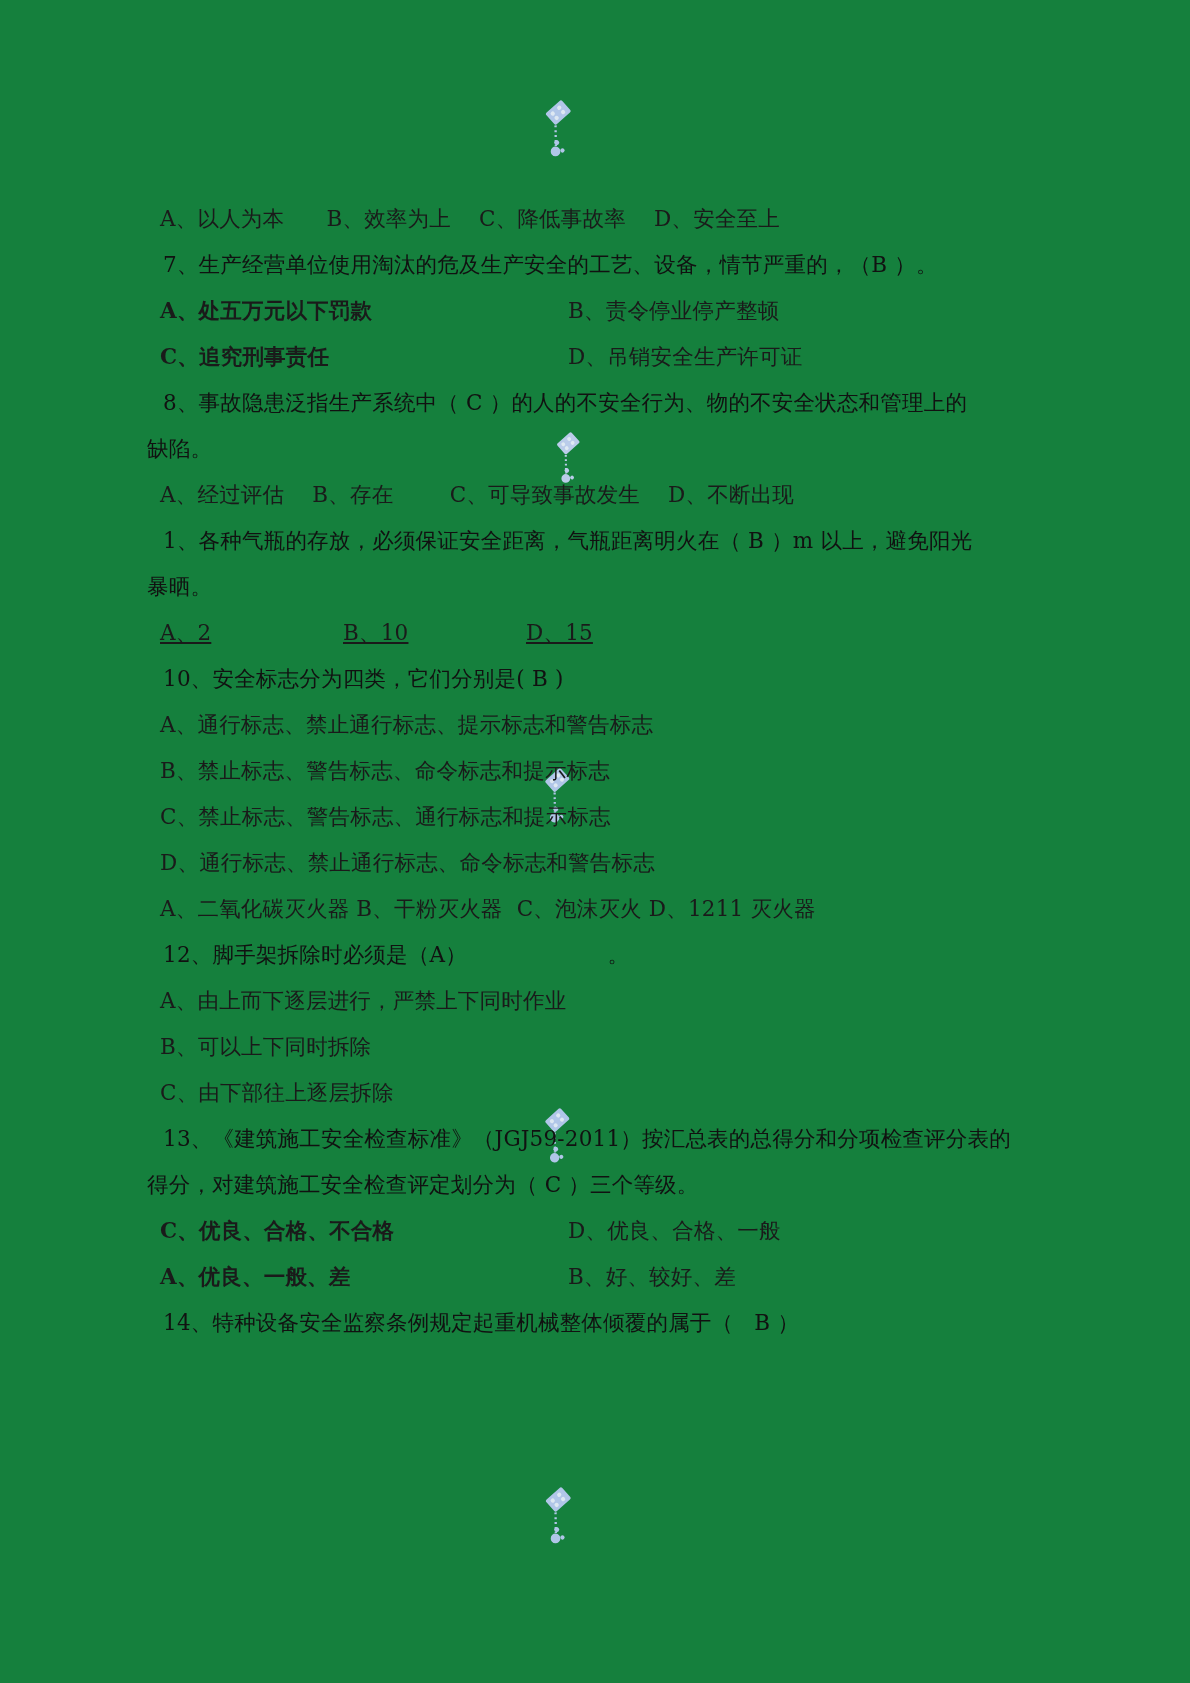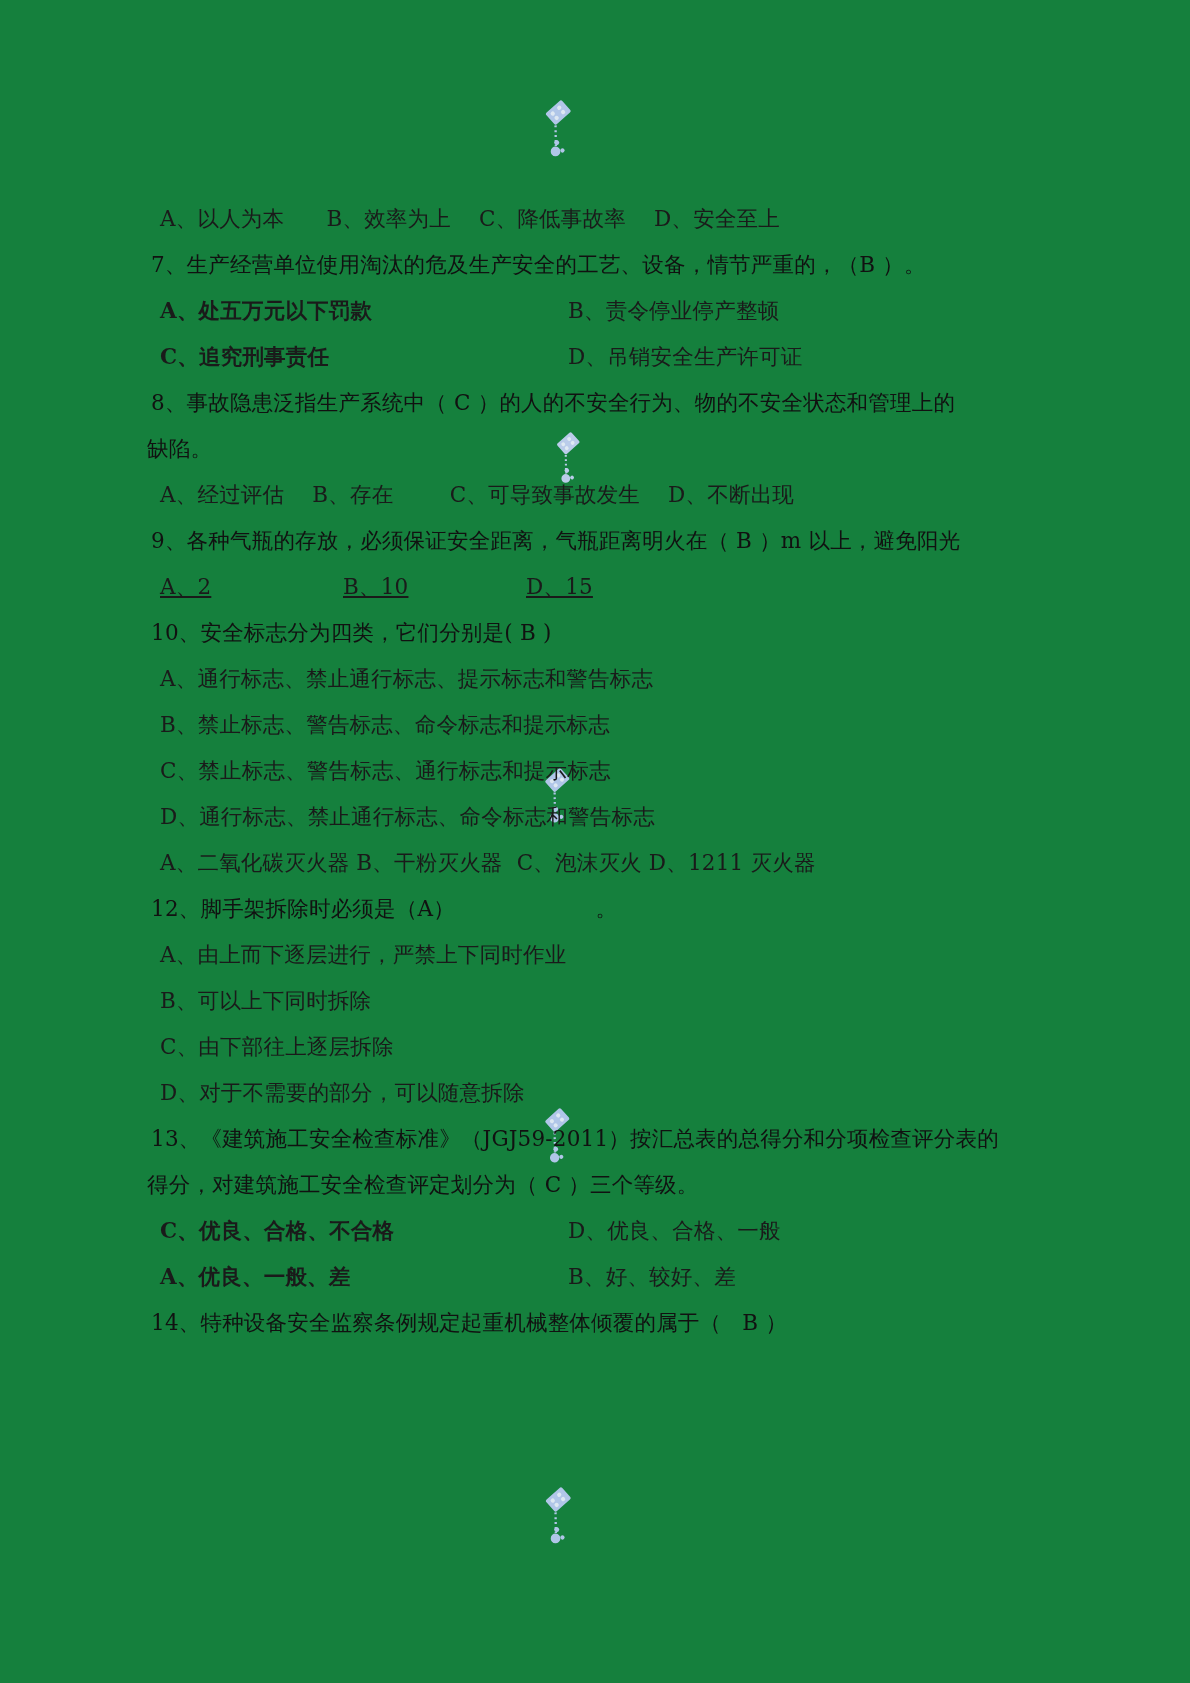--- a/index.html
+++ b/index.html
@@ -25,21 +25,21 @@
     left: 147px;
     top: 196px;
     width: 900px;
   }
   .q-line {
     font-size: 21.5px;
     line-height: 46px;
     white-space: pre;
     letter-spacing: 0.2px;
     color: #111111;
-    margin-left: 4px;
+    margin-left: 16px;
   }
   .opt-line {
     font-size: 21.5px;
     line-height: 46px;
     white-space: pre;
     letter-spacing: 0.2px;
     color: #1a1a1a;
     margin-left: 13px;
   }
   .cont-line {
@@ -196,41 +196,41 @@
     <div class="opt-row">
       <span class="opt-col-a">C、追究刑事责任</span>
       <span class="opt-col-b">D、吊销安全生产许可证</span>
     </div>
 
     <div class="q-line">8、事故隐患泛指生产系统中（ C ）的人的不安全行为、物的不安全状态和管理上的</div>
     <div class="cont-line">缺陷。</div>
 
     <div class="opt-inline">A、经过评估    B、存在        C、可导致事故发生    D、不断出现</div>
 
-    <div class="q-line">9、各种气瓶的存放，必须保证安全距离，气瓶距离明火在（ B ）m 以上，避免阳光</div>
+    <div class="q-line">1、各种气瓶的存放，必须保证安全距离，气瓶距离明火在（ B ）m 以上，避免阳光</div>
+    <div class="cont-line">暴晒。</div>
 
     <div class="opt-row4">
       <span class="opt-q4">A、2</span>
       <span class="opt-q4">B、10</span>
       <span class="opt-q4 last">D、15</span>
     </div>
 
     <div class="q-line">10、安全标志分为四类，它们分别是( B )</div>
     <div class="opt-line">A、通行标志、禁止通行标志、提示标志和警告标志</div>
     <div class="opt-line">B、禁止标志、警告标志、命令标志和提示标志</div>
     <div class="opt-line">C、禁止标志、警告标志、通行标志和提示标志</div>
     <div class="opt-line">D、通行标志、禁止通行标志、命令标志和警告标志</div>
 
     <div class="opt-inline">A、二氧化碳灭火器 B、干粉灭火器  C、泡沫灭火 D、1211 灭火器</div>
 
     <div class="q-line">12、脚手架拆除时必须是（A）                    。</div>
     <div class="opt-line">A、由上而下逐层进行，严禁上下同时作业</div>
     <div class="opt-line">B、可以上下同时拆除</div>
     <div class="opt-line">C、由下部往上逐层拆除</div>
-    <div class="opt-line">D、对于不需要的部分，可以随意拆除</div>
 
     <div class="q-line">13、《建筑施工安全检查标准》（JGJ59-2011）按汇总表的总得分和分项检查评分表的</div>
     <div class="cont-line">得分，对建筑施工安全检查评定划分为（ C ）三个等级。</div>
 
     <div class="opt-row">
       <span class="opt-col-a">C、优良、合格、不合格</span>
       <span class="opt-col-b">D、优良、合格、一般</span>
     </div>
 
     <div class="opt-row">

